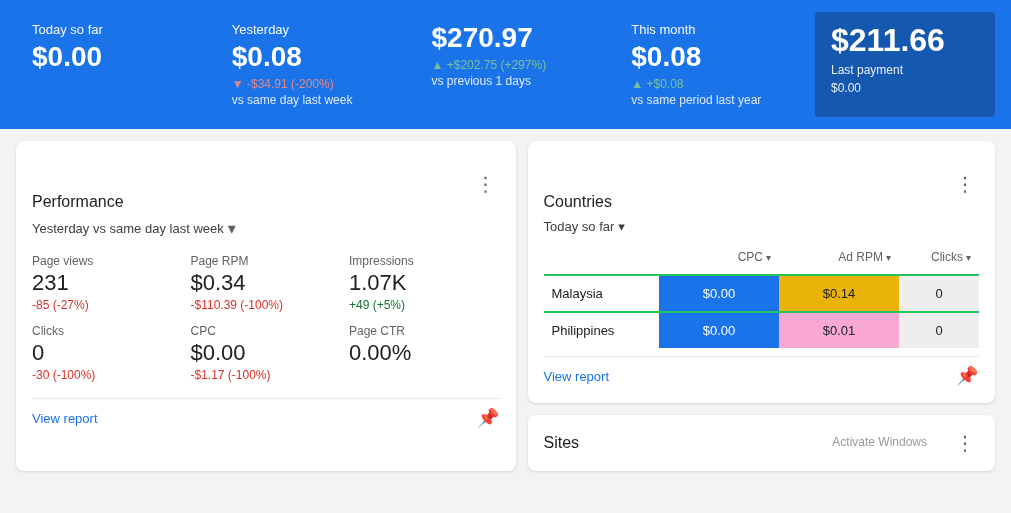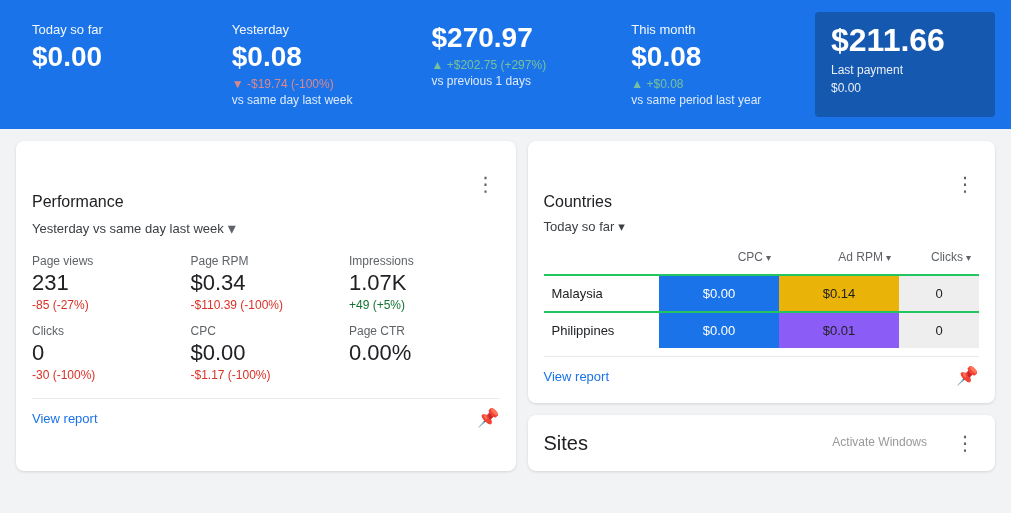--- a/index.html
+++ b/index.html
@@ -148,21 +148,21 @@
       background: #eab308;
       color: #202124;
       text-align: center;
     }
     .td.clicks-val {
       background: #eeeeee;
       color: #202124;
       text-align: center;
     }
     .td.ad-rpm-val-ph {
-      background: #8b5cf6;
+      background: #f9a8d4;
       color: #202124;
       text-align: center;
     }
     .td.cpc-val-ph {
       background: #1a73e8;
       color: white;
       text-align: center;
       font-weight: 500;
     }
 
@@ -171,21 +171,21 @@
       background: white;
       border-radius: 8px;
       padding: 16px;
       box-shadow: 0 1px 3px rgba(0,0,0,0.12);
     }
     .sites-card-header {
       display: flex;
       justify-content: space-between;
       align-items: center;
     }
-    .sites-title { font-size: 20px; font-weight: 500; color: #202124; }
+    .sites-title { font-size: 16px; font-weight: 500; color: #202124; }
     .activate-windows {
       font-size: 12px;
       color: #999;
       text-align: right;
       padding: 4px 8px;
     }
 
     .divider { height: 1px; background: #e8eaed; margin: 8px 0; }
   </style>
 </head>
@@ -193,21 +193,21 @@
 
 <div class="top-bar">
   <div class="top-card">
     <div class="label">Today so far</div>
     <div class="amount">$0.00</div>
   </div>
   <div class="top-card">
     <div class="label">Yesterday</div>
     <div class="amount">$0.08</div>
     <div class="change">
-      <span class="down">▼ -$19.74 (-100%)</span>
+      <span class="down">▼ -$34.91 (-200%)</span>
     </div>
     <div class="sub-label">vs same day last week</div>
   </div>
   <div class="top-card">
     <div class="amount">$270.97</div>
     <div class="change">
       <span class="up">▲ +$202.75 (+297%)</span>
     </div>
     <div class="sub-label">vs previous 1 days</div>
   </div>

